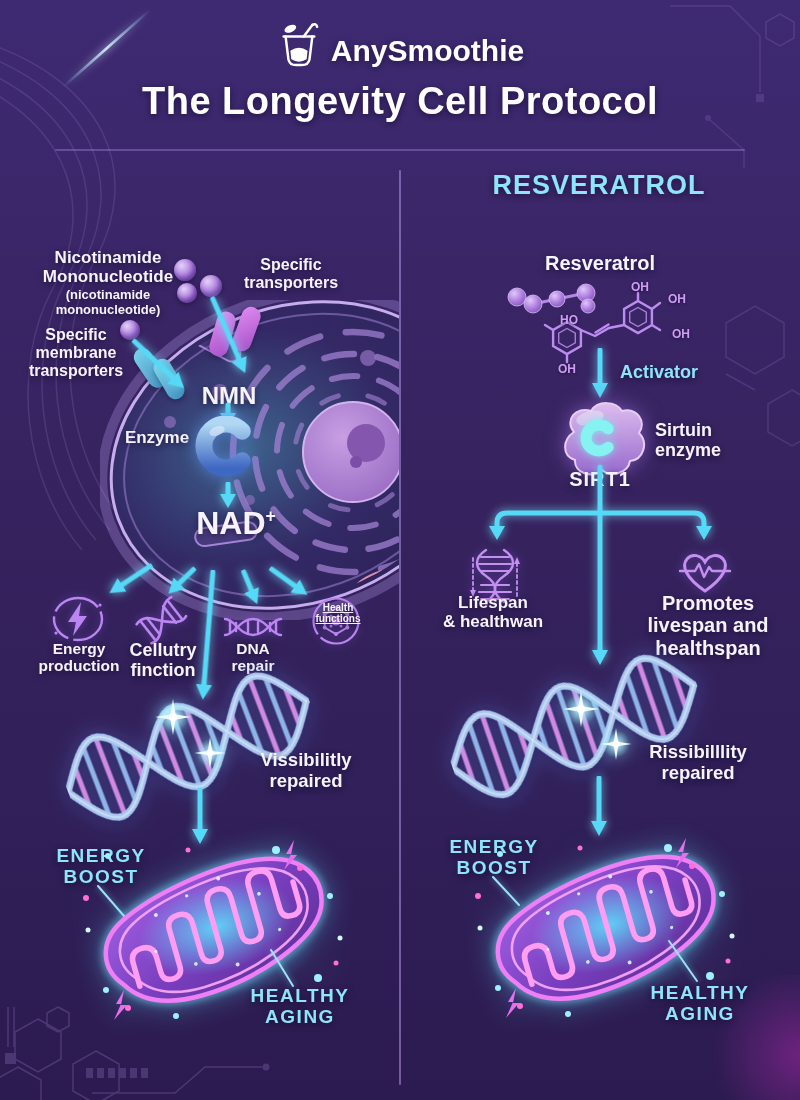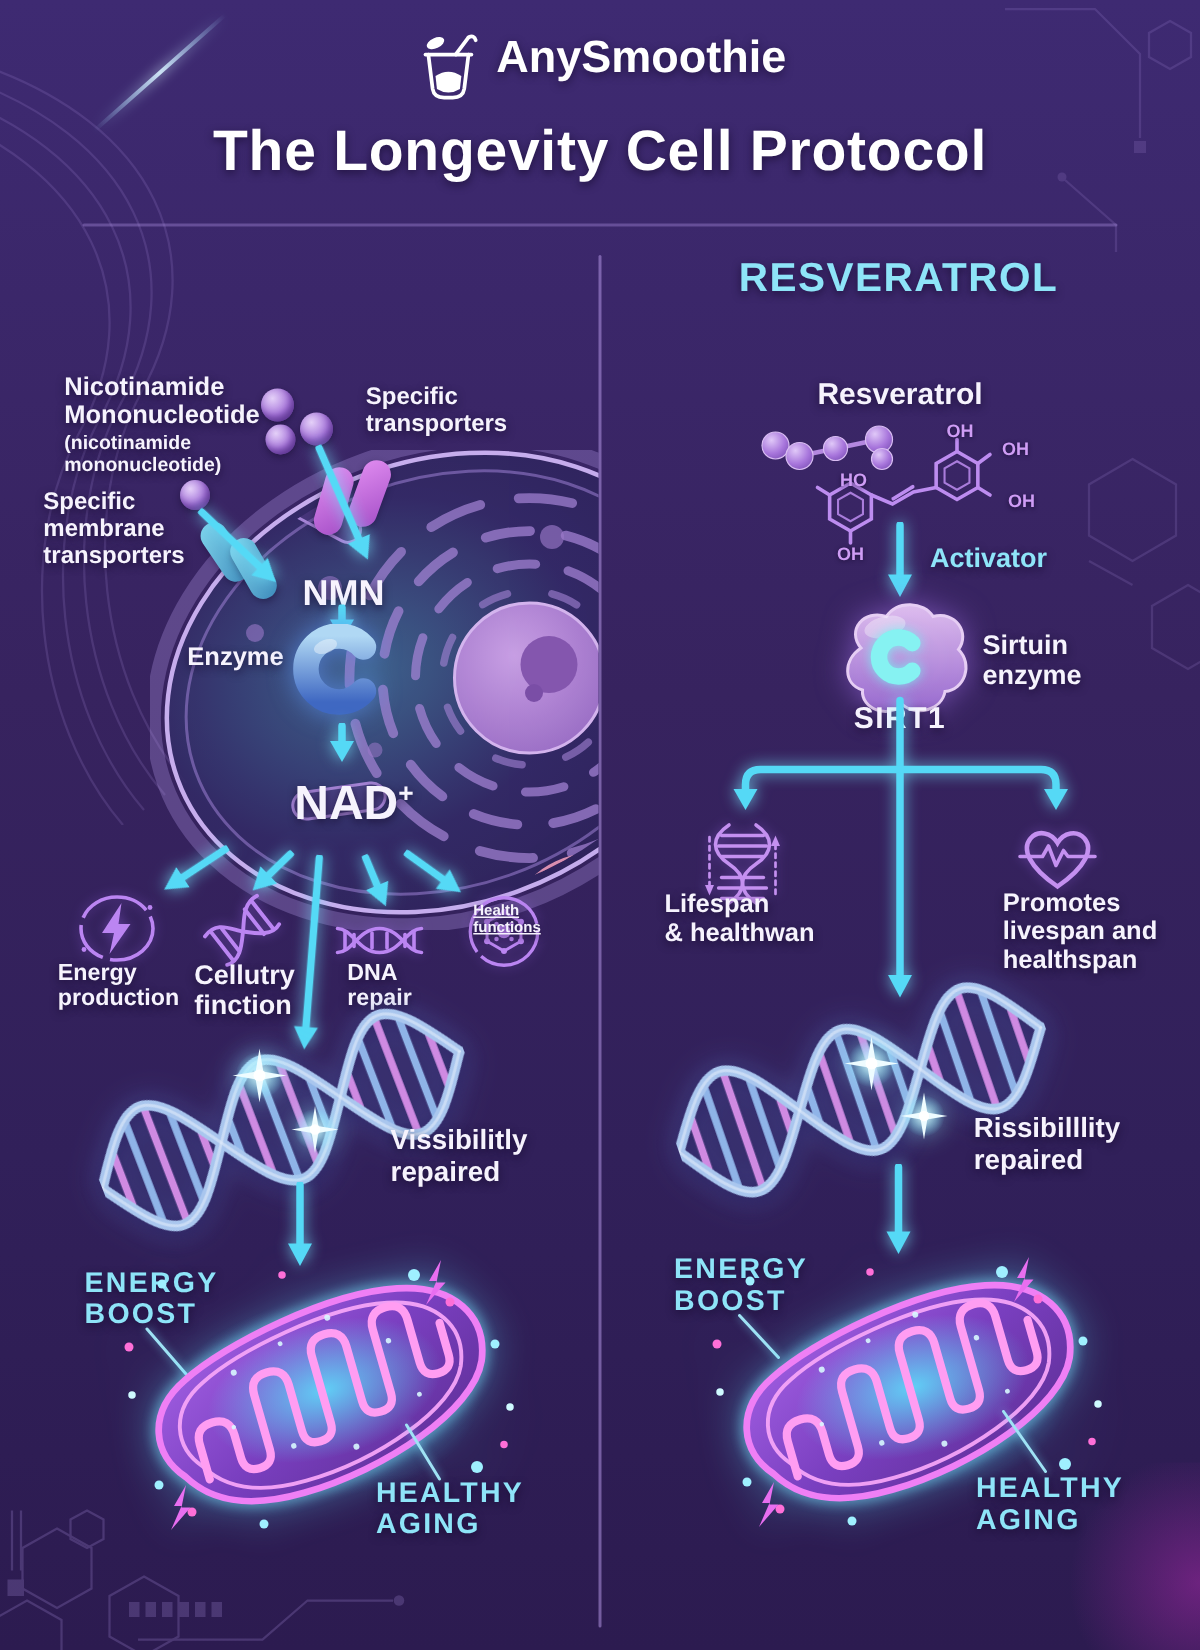--- a/index.html
+++ b/index.html
@@ -1,20 +1,20 @@
 <!DOCTYPE html>
 <html><head>
 <meta charset="utf-8">
 <style>
   html,body{margin:0;padding:0;background:#241746;}
   #stage{position:relative;width:800px;height:1100px;overflow:hidden;
     font-family:"Liberation Sans", sans-serif;
     background:linear-gradient(180deg,#3e2a72 0%,#37235f 42%,#31205a 70%,#2c1b50 100%);}
   .abs{position:absolute;}
-  .txt{position:absolute;transform:translateX(-50%);text-align:left;font-weight:700;
+  .txt{position:absolute;transform:translateX(-50%);text-align:center;font-weight:700;
     color:#f6f3fd;white-space:nowrap;text-shadow:0 2px 6px rgba(18,8,40,.65);line-height:1.12;}
   .cyan{color:#8ee4f8;}
   .subcyan{color:#6fd8f0;}
   .oh{position:absolute;transform:translate(-50%,-50%);color:#cf9df5;font-size:12px;font-weight:700;
     text-shadow:0 1px 3px rgba(18,8,40,.6);}
   .arrow{position:absolute;filter:drop-shadow(0 0 5px rgba(120,232,255,.8));}
   .arrow line{stroke:#55d9f6;stroke-width:5;stroke-linecap:round;}
   .arrow polygon{fill:#55d9f6;}
   .ptr line{stroke:#9fe2f4;stroke-width:2;stroke-linecap:round;}
   .ptr{position:absolute;filter:drop-shadow(0 0 3px rgba(120,232,255,.6));}
@@ -197,21 +197,21 @@
       <rect x="130" y="63" width="7" height="10"></rect>
       <rect x="141" y="63" width="7" height="10"></rect>
     <polyline points="92,88 175,88 205,62 262,62"></polyline>
       <circle class="f" cx="266" cy="62" r="3.5"></circle>
     <line x1="8" y1="2" x2="8" y2="42"></line>
       <line x1="14" y1="2" x2="14" y2="42"></line>
       <rect x="5" y="48" width="11" height="11"></rect>
   </svg>
   <div class="glow-magenta" style="left:700px;top:975px;width:200px;height:160px;"></div>
 
-  <div class="abs" style="left:0;top:22px;width:800px;display:flex;justify-content:center;align-items:flex-start;gap:11px;">
+  <div class="abs" style="left:0;top:22px;width:800px;display:flex;justify-content:center;align-items:flex-end;gap:11px;">
     <svg width="44" height="46" viewBox="0 0 46 48">
       <g stroke="#ffffff" stroke-width="2.6" fill="none" stroke-linecap="round">
         <path d="M10,15 L13,39 Q14,45 21,45 L27,45 Q34,45 35,39 L38,15"></path>
         <line x1="8" y1="15" x2="40" y2="15"></line>
         <path d="M29,15 L38,3"></path>
           <path d="M38,3 q4,-2 5,2"></path>
       </g>
       <path d="M15,30 Q24,24 33,30 L32,39 Q24,44 16,39 Z" fill="#ffffff"></path>
       <ellipse cx="15" cy="7" rx="6.5" ry="3.6" fill="#ffffff" transform="rotate(-24 15 7)"></ellipse>
     </svg>
@@ -300,21 +300,21 @@
   <svg class="abs" style="left:193px;top:416px;filter:drop-shadow(0 0 8px rgba(90,140,230,.7));" width="70" height="62" viewBox="0 0 70 62">
     <path d="M49.3,15.3 A22,22 0 1 0 49.3,44.7" fill="none" stroke="url(#enzG)" stroke-width="17" stroke-linecap="round"></path>
     <ellipse cx="24" cy="15" rx="8" ry="4.5" fill="#ffffff" opacity=".4" transform="rotate(-20 24 15)"></ellipse>
   </svg>
 
   <svg class="arrow" style="left:217px;top:482px;" width="22" height="28" viewBox="0 0 22 28">
     <line x1="11" y1="2" x2="11" y2="13"></line>
       <polygon points="3,12 19,12 11,26"></polygon>
     </svg>
 
-  <div class="txt" style="left:236px;top:518px;font-size:32px;font-weight:800;">
+  <div class="txt" style="left:236px;top:506px;font-size:32px;font-weight:800;">
     <span>NAD</span><sup>+</sup>
   </div>
 
   <svg class="arrow" style="left:141px;top:565px;transform:rotate(56.6deg);transform-origin:11px 0;" width="22" height="53" viewBox="0 0 22 53">
     <line x1="11" y1="2" x2="11" y2="37"></line>
       <polygon points="3,36 19,36 11,51"></polygon>
     </svg>
   <svg class="arrow" style="left:184px;top:568px;transform:rotate(46deg);transform-origin:11px 0;" width="22" height="39" viewBox="0 0 22 39">
     <line x1="11" y1="2" x2="11" y2="23"></line>
       <polygon points="3,22 19,22 11,37"></polygon>
@@ -524,21 +524,21 @@
   </svg>
   <div class="txt" style="left:493px;top:593px;font-size:17px;">
     <div>Lifespan</div>
     <div>&amp; healthwan</div>
   </div>
 
   <svg class="icon" style="left:676px;top:546px;" width="58" height="50" viewBox="0 0 58 50">
     <path d="M29,45 C10,32 5,20 11,13 C16,7 25,9 29,16 C33,9 42,7 47,13 C53,20 48,32 29,45 Z" fill="none" stroke="#c490f0" stroke-width="3"></path>
     <polyline points="4,25 19,25 23,18 28,31 33,21 36,25 54,25" fill="none" stroke="#c490f0" stroke-width="2.4" stroke-linejoin="round" stroke-linecap="round"></polyline>
   </svg>
-  <div class="txt" style="left:708px;top:592px;font-size:17px;margin-left:12px;">
+  <div class="txt" style="left:708px;top:592px;font-size:20px;">
     <div>Promotes</div>
     <div>livespan and</div>
     <div>healthspan</div>
   </div>
 
   <svg class="helix" style="left:446px;top:666px;transform:rotate(-19deg);" width="258" height="122">
       <use href="#sym-helix"></use>
     </svg>
   <svg class="star" style="left:558px;top:686px;" width="46" height="46">
       <use href="#sym-star"></use>

